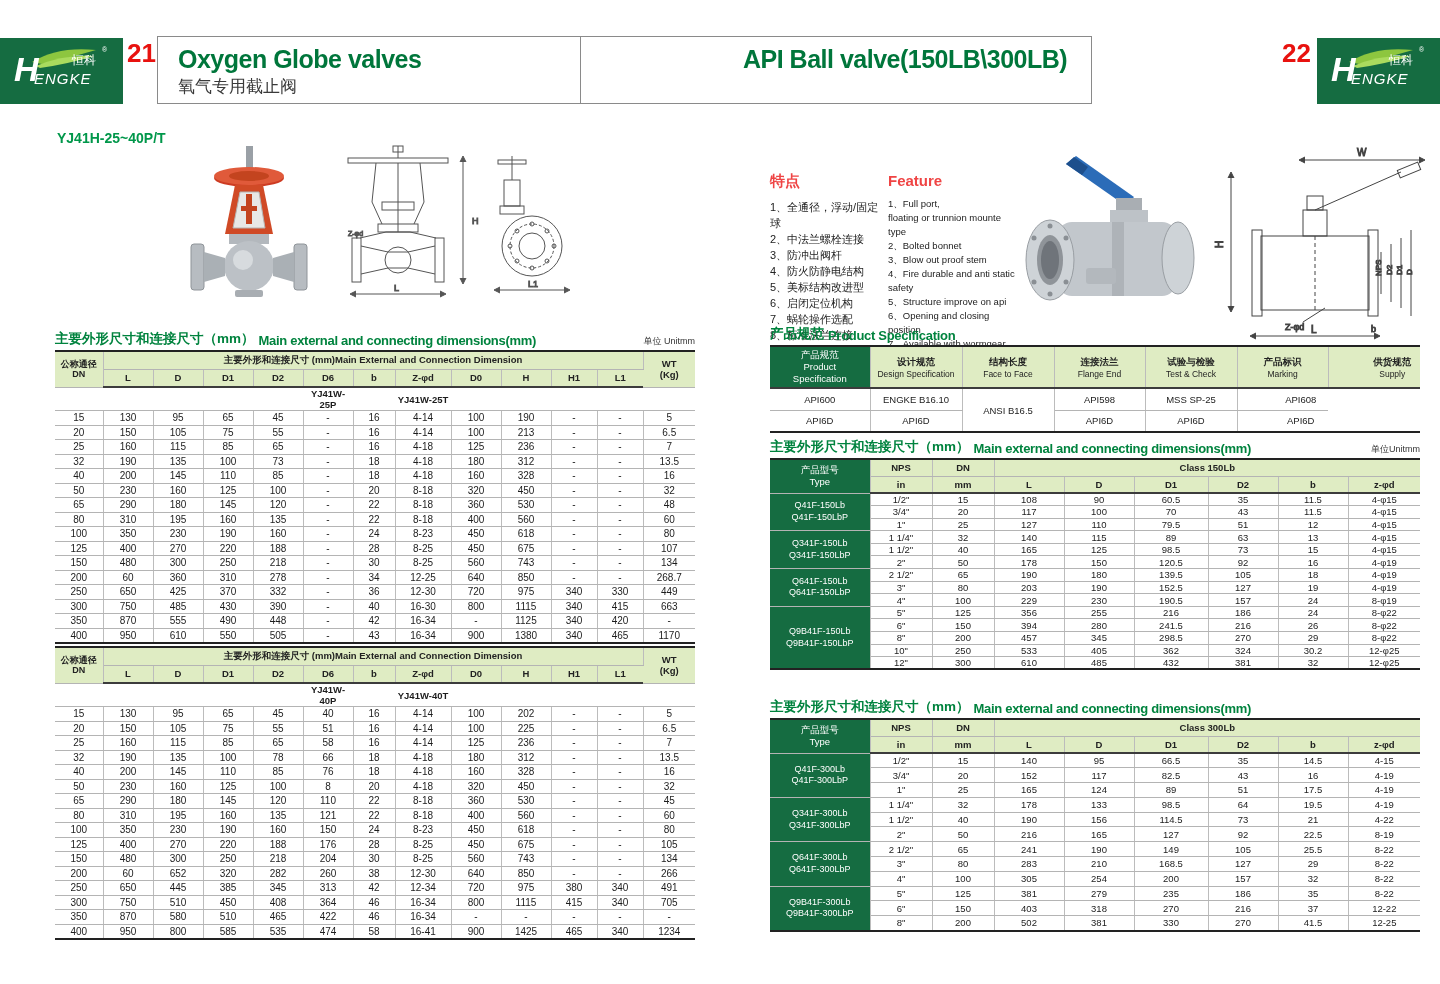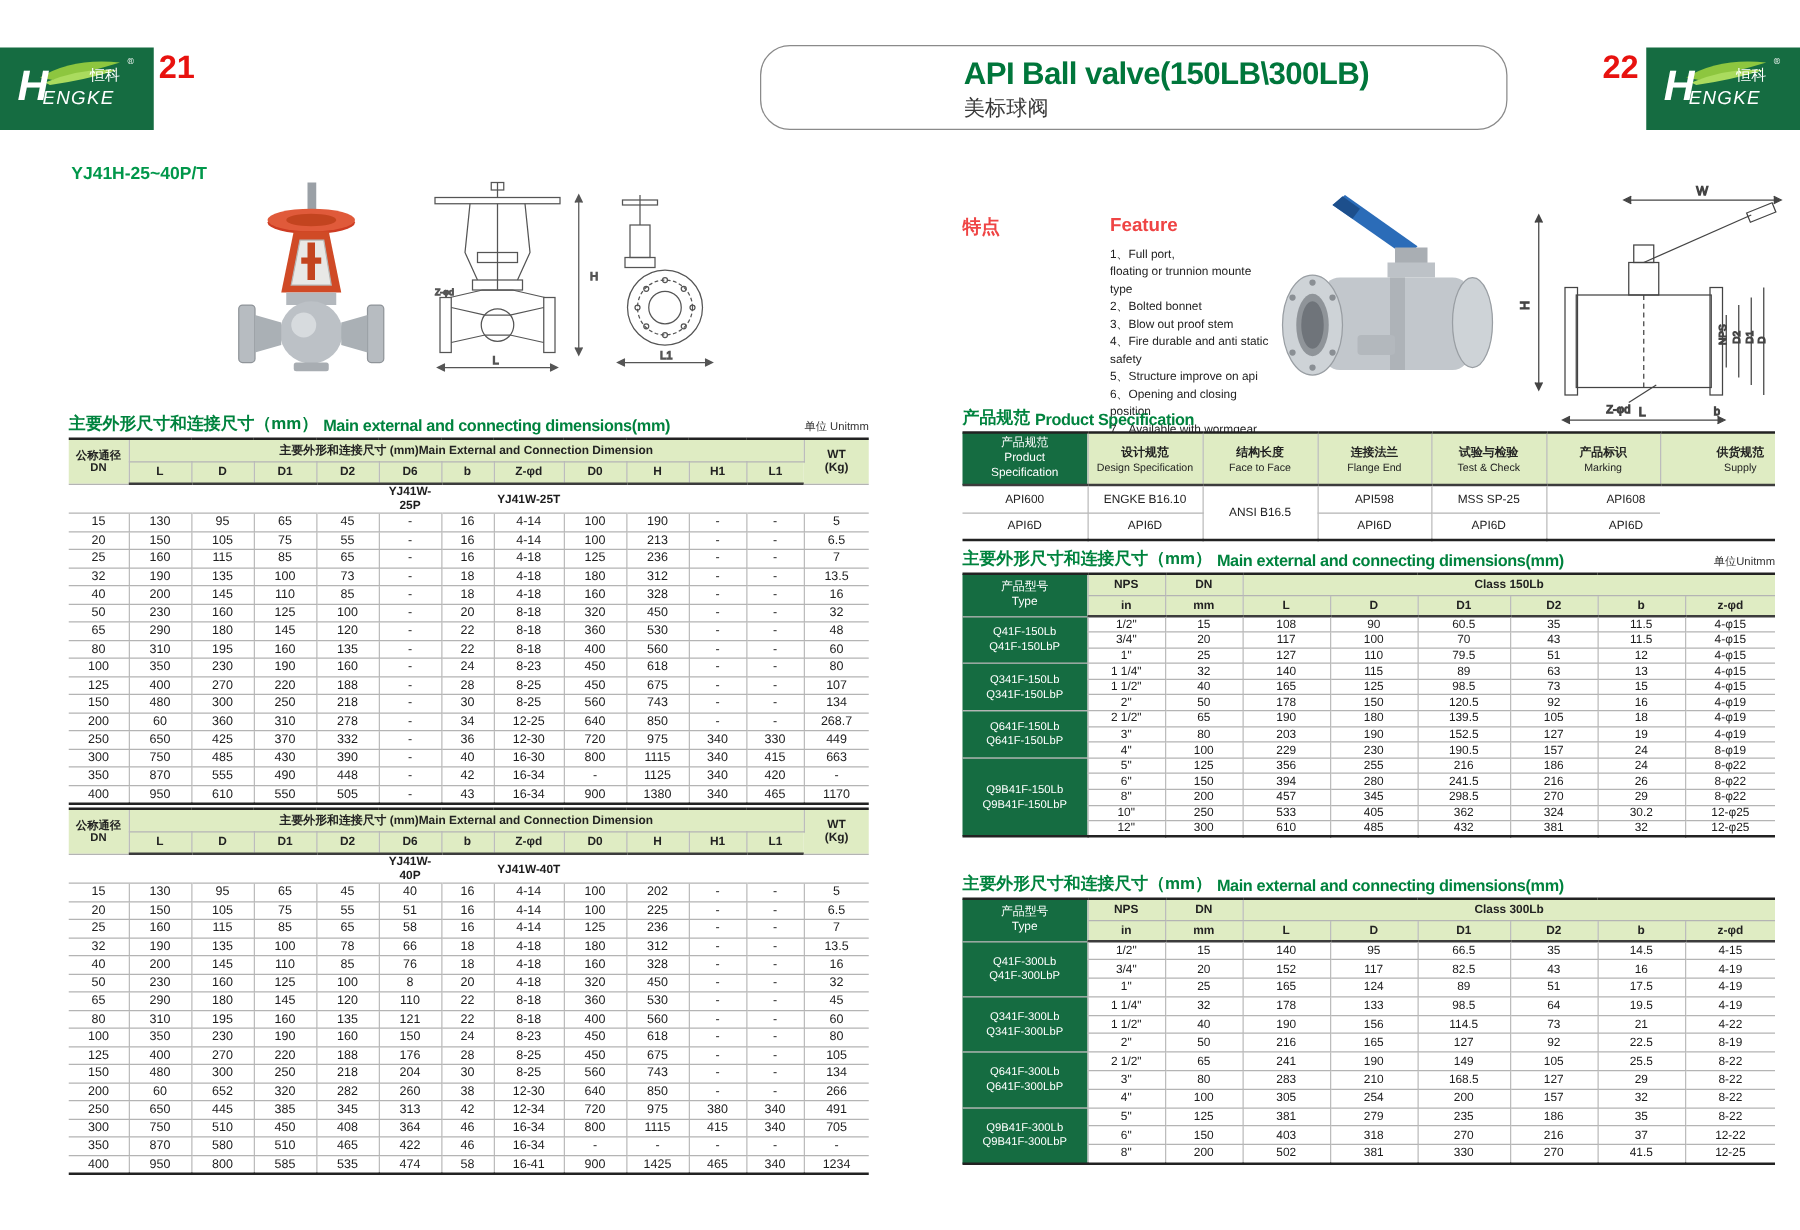--- a/index.html
+++ b/index.html
@@ -15,21 +15,21 @@
   .logo-h { position:absolute; left:14px; top:12px; font-size:34px; font-weight:bold; font-style:italic; }
   .logo-rest { position:absolute; left:34px; top:32px; font-size:15px; font-weight:normal; font-style:italic; letter-spacing:1px; }
   .logo-cn { position:absolute; left:72px; top:14px; font-size:12px; }
   .logo-reg { position:absolute; left:102px; top:8px; font-size:7px; }
   .logo-leaf { position:absolute; left:30px; top:6px; }
   .page-num { position:absolute; top:38px; color:#e8120f; font-size:26px; font-weight:bold; }
   .pn-left { left:127px; }
   .pn-right { left:1282px; }
   .title-box { position:absolute; top:36px; height:68px; border:1px solid #8a8a8a; background:#fff; }
   .tb-left { left:157px; width:452px; padding:8px 0 0 20px; }
-  .tb-right { left:608px; width:598px; padding:8px 0 0 162px;border-radius:24px; }
+  .tb-right { left:580px; width:512px; padding:8px 0 0 162px; }
   .title-en { color:#00763b; font-size:25px; font-weight:bold; letter-spacing:-0.5px; line-height:28px; }
   .title-cn { color:#3a3a3a; font-size:17px; margin-top:2px; }
 
   
   .model-code { position:absolute; left:57px; top:130px; color:#00974a; font-size:14px; font-weight:bold; }
   .svg-abs { position:absolute; }
 
   .sec-title-row { position:absolute; width:640px; display:flex; align-items:flex-end; }
   .sec-title-cn { color:#00833e; font-size:13.5px; font-weight:bold; }
   .sec-title-en { color:#00833e; font-size:13px; font-weight:bold; letter-spacing:-0.3px; margin-left:4px; }
@@ -87,23 +87,26 @@
         <path d="M2 18 Q28 2 66 6 Q40 14 12 20 Z" fill="#8dc63f"></path>
         <path d="M6 22 Q34 10 64 12 Q38 20 10 24 Z" fill="#aadb5e"></path>
       </svg>
       <span class="logo-h">H</span>
       <span class="logo-rest">ENGKE</span>
       <span class="logo-cn">恒科</span>
       <span class="logo-reg">®</span>
     </div>
   </div>
   <div class="page-num pn-left">21</div>
+  <div class="title-box tb-left">
+    <div class="title-en">Oxygen Globe valves</div>
+    <div class="title-cn">氧气专用截止阀</div>
+  </div>
   <div class="title-box tb-right">
     <div class="title-en">API Ball valve(150LB\300LB)</div>
-    <div class="title-cn">美标球阀</div>
   </div>
   <div class="page-num pn-right">22</div>
   <div class="logo-box logo-right">
     <div class="logo-inner">
       <svg class="logo-leaf" width="70" height="26" viewBox="0 0 70 26">
         <path d="M2 18 Q28 2 66 6 Q40 14 12 20 Z" fill="#8dc63f"></path>
         <path d="M6 22 Q34 10 64 12 Q38 20 10 24 Z" fill="#aadb5e"></path>
       </svg>
       <span class="logo-h">H</span>
       <span class="logo-rest">ENGKE</span>
@@ -771,20 +774,30 @@
           <td>1425</td>
           <td>465</td>
           <td>340</td>
           <td>1234</td>
         </tr>
       </tbody>
   </table>
 
   <div class="feat feat-cn">
     <div class="feat-title">特点</div>
+    <ul>
+        <li>1、全通径，浮动/固定球</li>
+        <li>2、中法兰螺栓连接</li>
+        <li>3、防冲出阀杆</li>
+        <li>4、防火防静电结构</li>
+        <li>5、美标结构改进型</li>
+        <li>6、启闭定位机构</li>
+        <li>7、蜗轮操作选配</li>
+        <li>8、标准法兰连接</li>
+      </ul>
   </div>
   <div class="feat feat-en">
     <div class="feat-title">Feature</div>
     <ul>
         <li>1、Full port,
       floating or trunnion mounte type</li>
         <li>2、Bolted bonnet</li>
         <li>3、Blow out proof stem</li>
         <li>4、Fire durable and anti static safety</li>
         <li>5、Structure improve on api</li>

